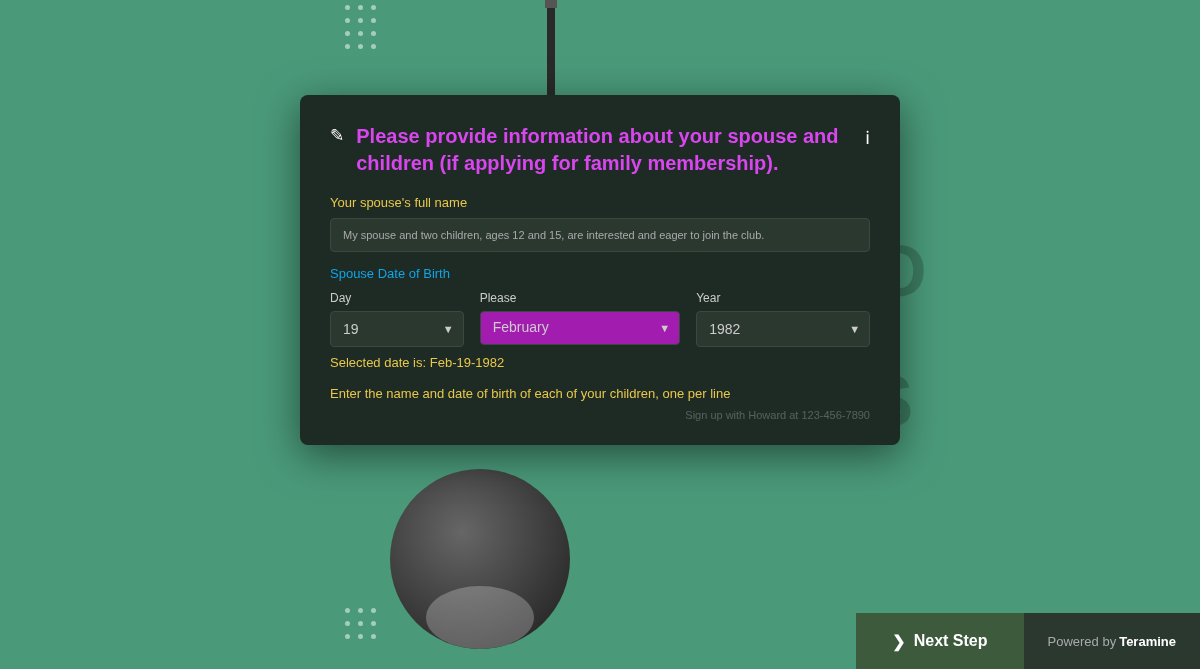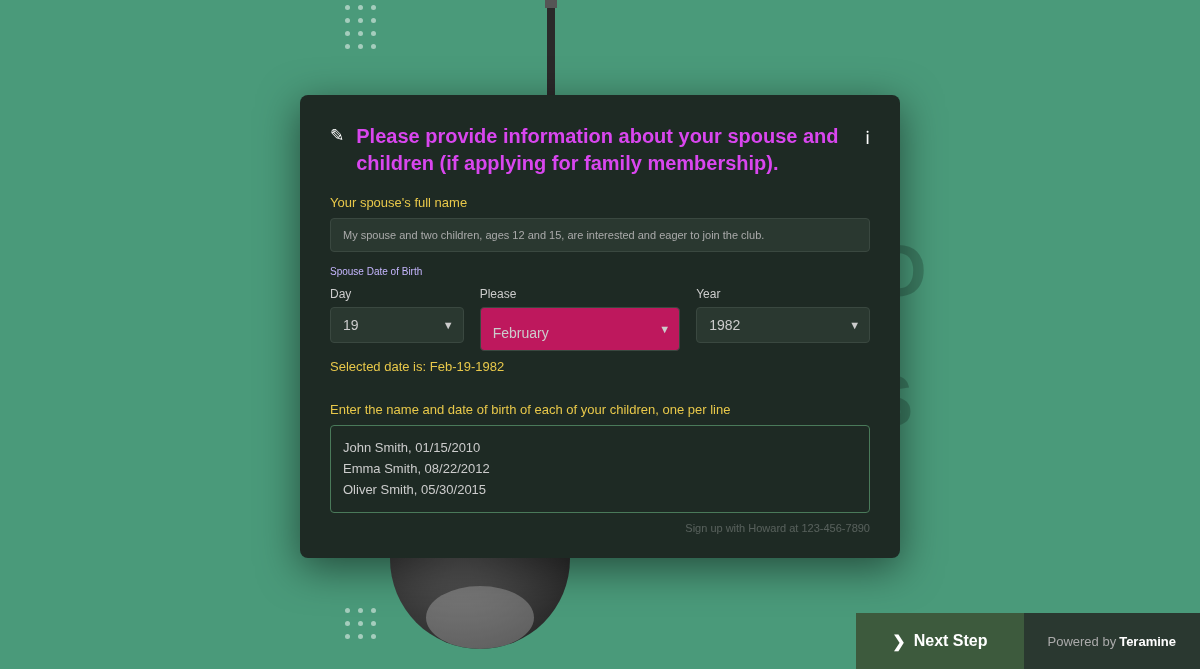--- a/index.html
+++ b/index.html
@@ -89,21 +89,21 @@
     <span style="color:#fff;font-size:18px;margin-left:12px;margin-top:2px;flex-shrink:0;cursor:pointer;">ℹ</span>
   </div>
 
   
   <div style="color:#e8c84a;font-size:13px;font-weight:500;margin-bottom:8px;">Your spouse's full name</div>
 
   
   <input type="text" style="width: 100%; background: rgb(42, 56, 48); border: 1px solid rgb(58, 72, 64); border-radius: 4px; color: rgb(170, 170, 170); font-size: 11px; padding: 10px 12px; outline: none; margin-bottom: 14px; font-family: Arial, sans-serif;" value="My spouse and two children, ages 12 and 15, are interested and eager to join the club.">
 
   
-  <div style="color:#c4b5fd;font-size:10px;font-weight:500;margin-bottom:10px;">Spouse Date of Birth</div>
+  <div style="color:#0ea5e9;font-size:13px;font-weight:500;margin-bottom:10px;">Spouse Date of Birth</div>
 
   
   <div style="display:flex;gap:16px;margin-bottom:8px;">
 
     <div style="flex:1;">
       <div style="color:#ccc;font-size:12px;margin-bottom:6px;">Day</div>
       <div style="position:relative;">
         <select style="width:100%;background:#2a3830;border:1px solid #3a4840;border-radius:4px;color:#ccc;font-size:14px;padding:9px 30px 9px 12px;outline:none;appearance:none;cursor:pointer;-webkit-appearance:none;">
           <option>1</option><option>2</option><option>3</option><option>4</option><option>5</option>
           <option>6</option><option>7</option><option>8</option><option>9</option><option>10</option>
@@ -113,21 +113,21 @@
           <option>26</option><option>27</option><option>28</option><option>29</option><option>30</option>
           <option>31</option>
         </select>
         <span style="position:absolute;right:10px;top:50%;transform:translateY(-50%);color:#ccc;font-size:11px;pointer-events:none;">▼</span>
       </div>
     </div>
 
     <div style="flex:1.5;">
       <div style="color:#ccc;font-size:12px;margin-bottom:6px;">Please</div>
       <div style="position:relative;">
-        <select style="width:100%;background:#be185d;border:1px solid #3a4840;border-radius:4px;color:#ccc;font-size:14px;padding:17px 30px 9px 12px;outline:none;appearance:none;cursor:pointer;-webkit-appearance:none;">
+        <select style="width:100%;background:#a21caf;border:1px solid #3a4840;border-radius:4px;color:#ccc;font-size:14px;padding:7px 30px 9px 12px;outline:none;appearance:none;cursor:pointer;-webkit-appearance:none;">
           <option>January</option><option selected="">February</option><option>March</option><option>April</option>
           <option>May</option><option>June</option><option>July</option><option>August</option>
           <option>September</option><option>October</option><option>November</option><option>December</option>
         </select>
         <span style="position:absolute;right:10px;top:50%;transform:translateY(-50%);color:#ccc;font-size:11px;pointer-events:none;">▼</span>
       </div>
     </div>
 
     <div style="flex:1.3;">
       <div style="color:#ccc;font-size:12px;margin-bottom:6px;">Year</div>
@@ -138,31 +138,28 @@
           <option>1980</option><option>1981</option><option selected="">1982</option><option>1983</option><option>1984</option>
           <option>1985</option><option>1986</option><option>1987</option><option>1988</option><option>1989</option>
           <option>1990</option>
         </select>
         <span style="position:absolute;right:10px;top:50%;transform:translateY(-50%);color:#ccc;font-size:11px;pointer-events:none;">▼</span>
       </div>
     </div>
   </div>
 
   
-  <div style="color:#e8c84a;font-size:13px;margin-bottom:28px;">
+  <div style="color:#e8c84a;font-size:13px;margin-bottom:16px;">
     <span>Selected date is: </span><span>Feb-19-1982</span>
   </div>
 
   
   <div style="color:#e8c84a;font-size:13px;font-weight:500;margin-bottom:8px;">Enter the name and date of birth of each of your children, one per line</div>
 
   
-  <textarea style="width: 100%; background: transparent; border: 1px solid rgb(74, 122, 90); border-radius: 4px; color: rgb(204, 204, 204); font-size: 13px; padding: 12px; outline: none; resize: none; height: 88px; font-family: Arial, sans-serif; line-height: 1.6;">John Smith, 01/15/2010
-Emma Smith, 08/22/2012
-Oliver Smith, 05/30/2015</textarea>
 
   
   <div style="color:rgba(255,255,255,0.25);font-size:11px;text-align:right;margin-top:5px;">Sign up with Howard at 123-456-7890</div>
 
 </div>
 
 <div style="position:absolute;bottom:0;right:0;display:flex;align-items:stretch;z-index:20;">
   <button style="background:#3d5a3d;color:#fff;font-size:16px;font-weight:700;padding:0 36px;border:none;cursor:pointer;display:flex;align-items:center;gap:8px;height:56px;">
     <span style="font-size:16px;">❯</span>
     <span>Next Step</span>

